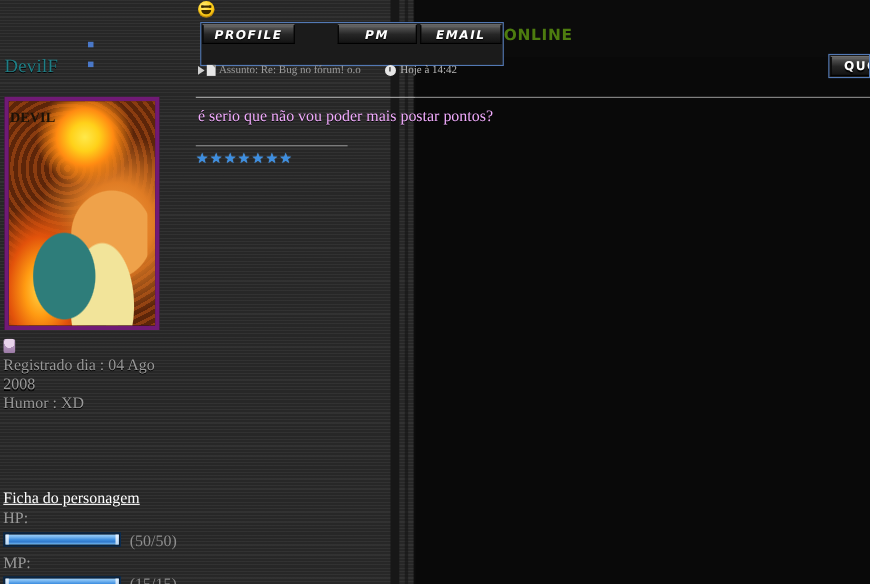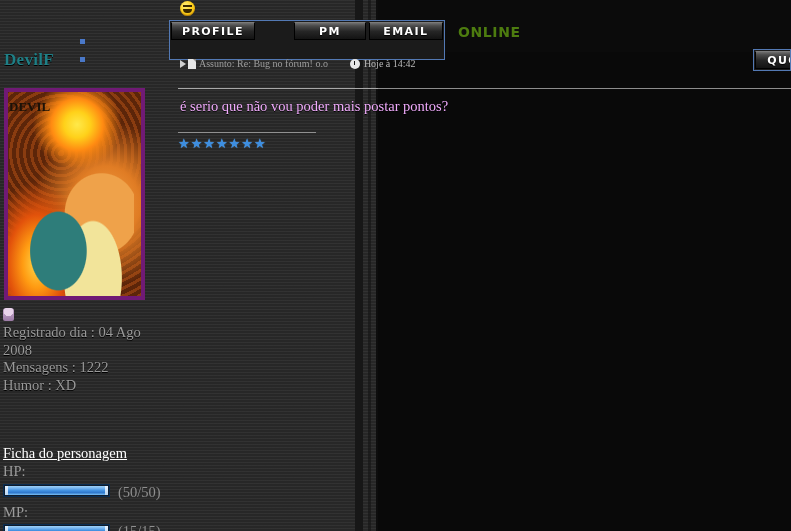--- a/index.html
+++ b/index.html
@@ -89,21 +89,21 @@
   .rank-dots i {
     display: inline-block;
     width: 5px; height: 5px;
     background: #4a78c8;
     margin-right: 7px;
   }
   .username {
     position: absolute;
     left: 4px; top: 50px;
     font-size: 17px;
-    font-weight: bold;
+    font-weight: normal;
     color: #1f7f86;
     letter-spacing: .3px;
     text-shadow: 0 1px 0 #000;
   }
   .avatar-frame {
     position: absolute;
     left: 4px; top: 88px;
     width: 133px; height: 204px;
     border: 4px solid #701a75;
     background: #120a06;
@@ -229,28 +229,29 @@
     content: "";
     position: absolute;
     left: 3px; top: 8px;
     width: 9px; height: 4px;
     background: #3a2800;
     border-radius: 0 0 5px 5px;
   }
 
   .btn-group {
     position: absolute;
-    left: 169px; top: 20px;
+    left: 182px; top: 20px;
     height: 40px;
     border: 1px solid #5379b4;
     background: #1b1b1b;
     padding: 1px;
     display: flex;
     gap: 3px;
     box-sizing: border-box;
+    font-style: italic;
   }
   .btn {
     height: 18px;
     padding: 0 10px;
     display: flex;
     align-items: center;
     justify-content: center;
     font-family: "DejaVu Sans", sans-serif;
     font-size: 11px;
     font-weight: bold;
@@ -386,21 +387,20 @@
       <div class="avatar-art"></div>
       <div class="avatar-charizard"></div>
       <div class="avatar-devil-text">DEVIL</div>
     </div>
 
     <div class="rank-icon"></div>
 
     <div class="info-block">
       <div>Registrado dia : 04 Ago</div>
       <div>2008</div>
-      <div>Mensagens : 1222</div>
       <div>Humor : XD</div>
     </div>
 
     <a class="ficha-link">Ficha do personagem</a>
 
     <div class="stat-label hp">HP:</div>
     <div class="bar hp">
       <div class="fill" style="width: calc(100% - 2px);"></div>
       <div class="cap l"></div>
       <div class="cap r"></div>

